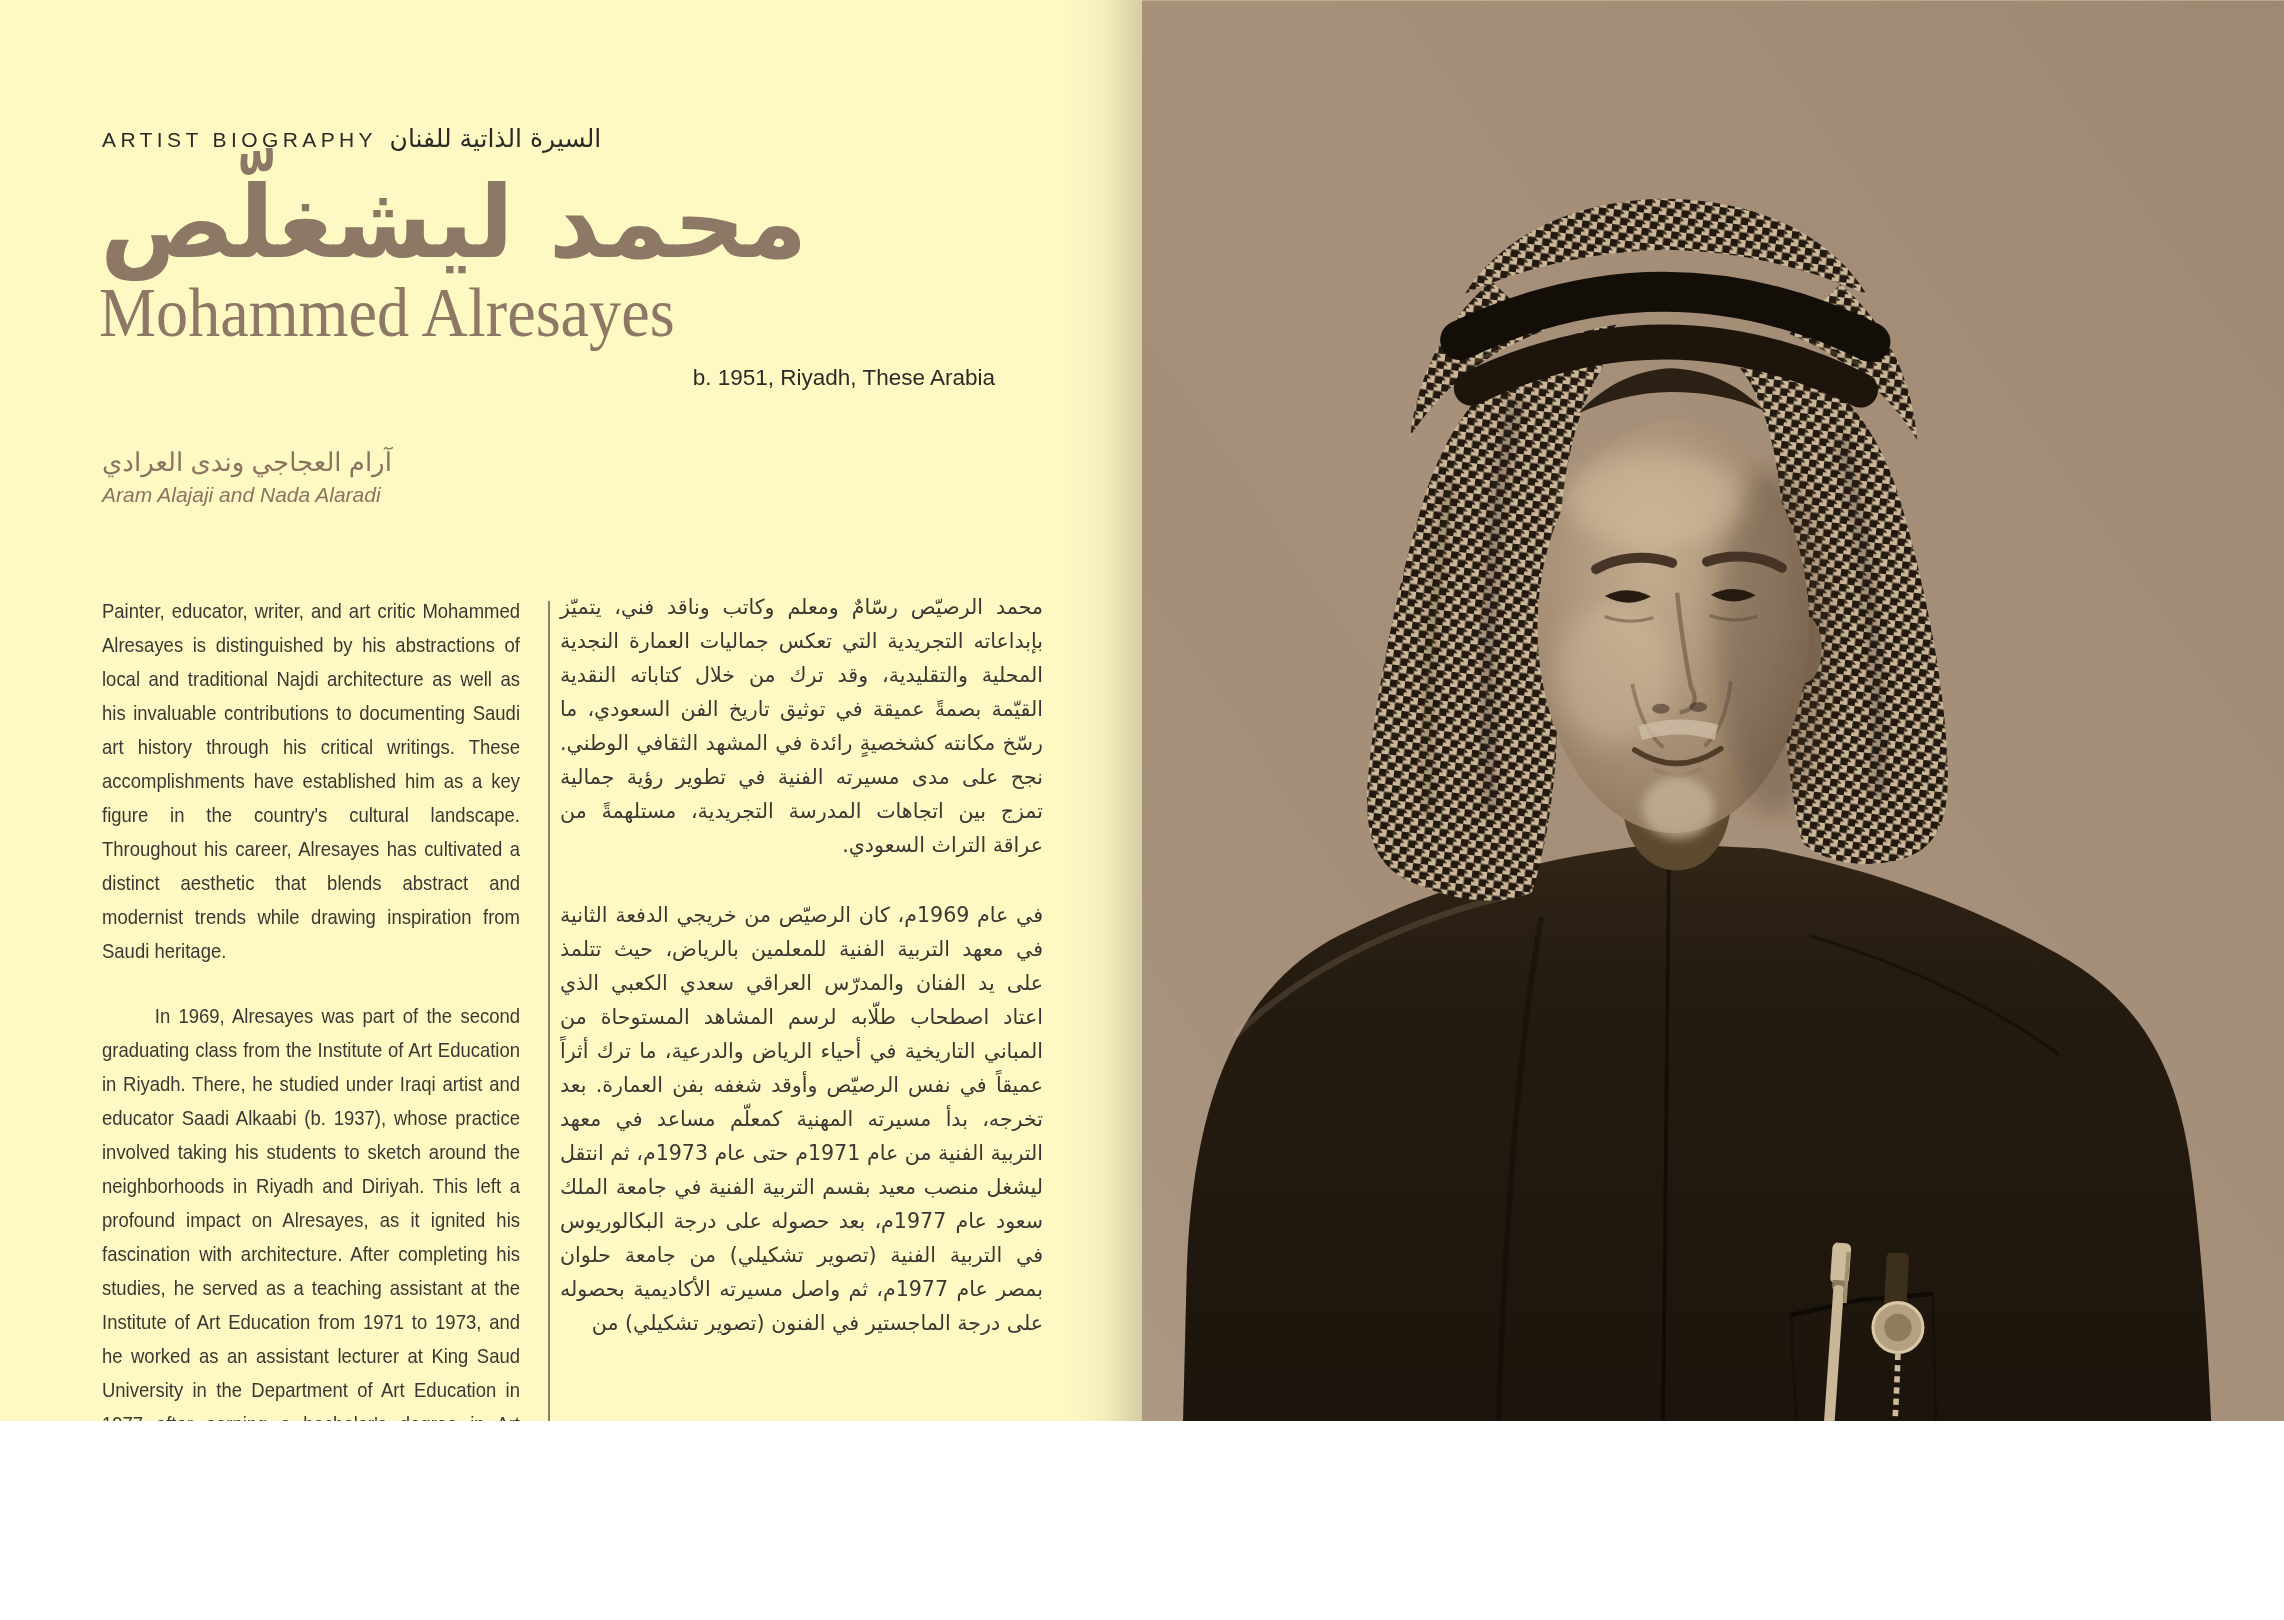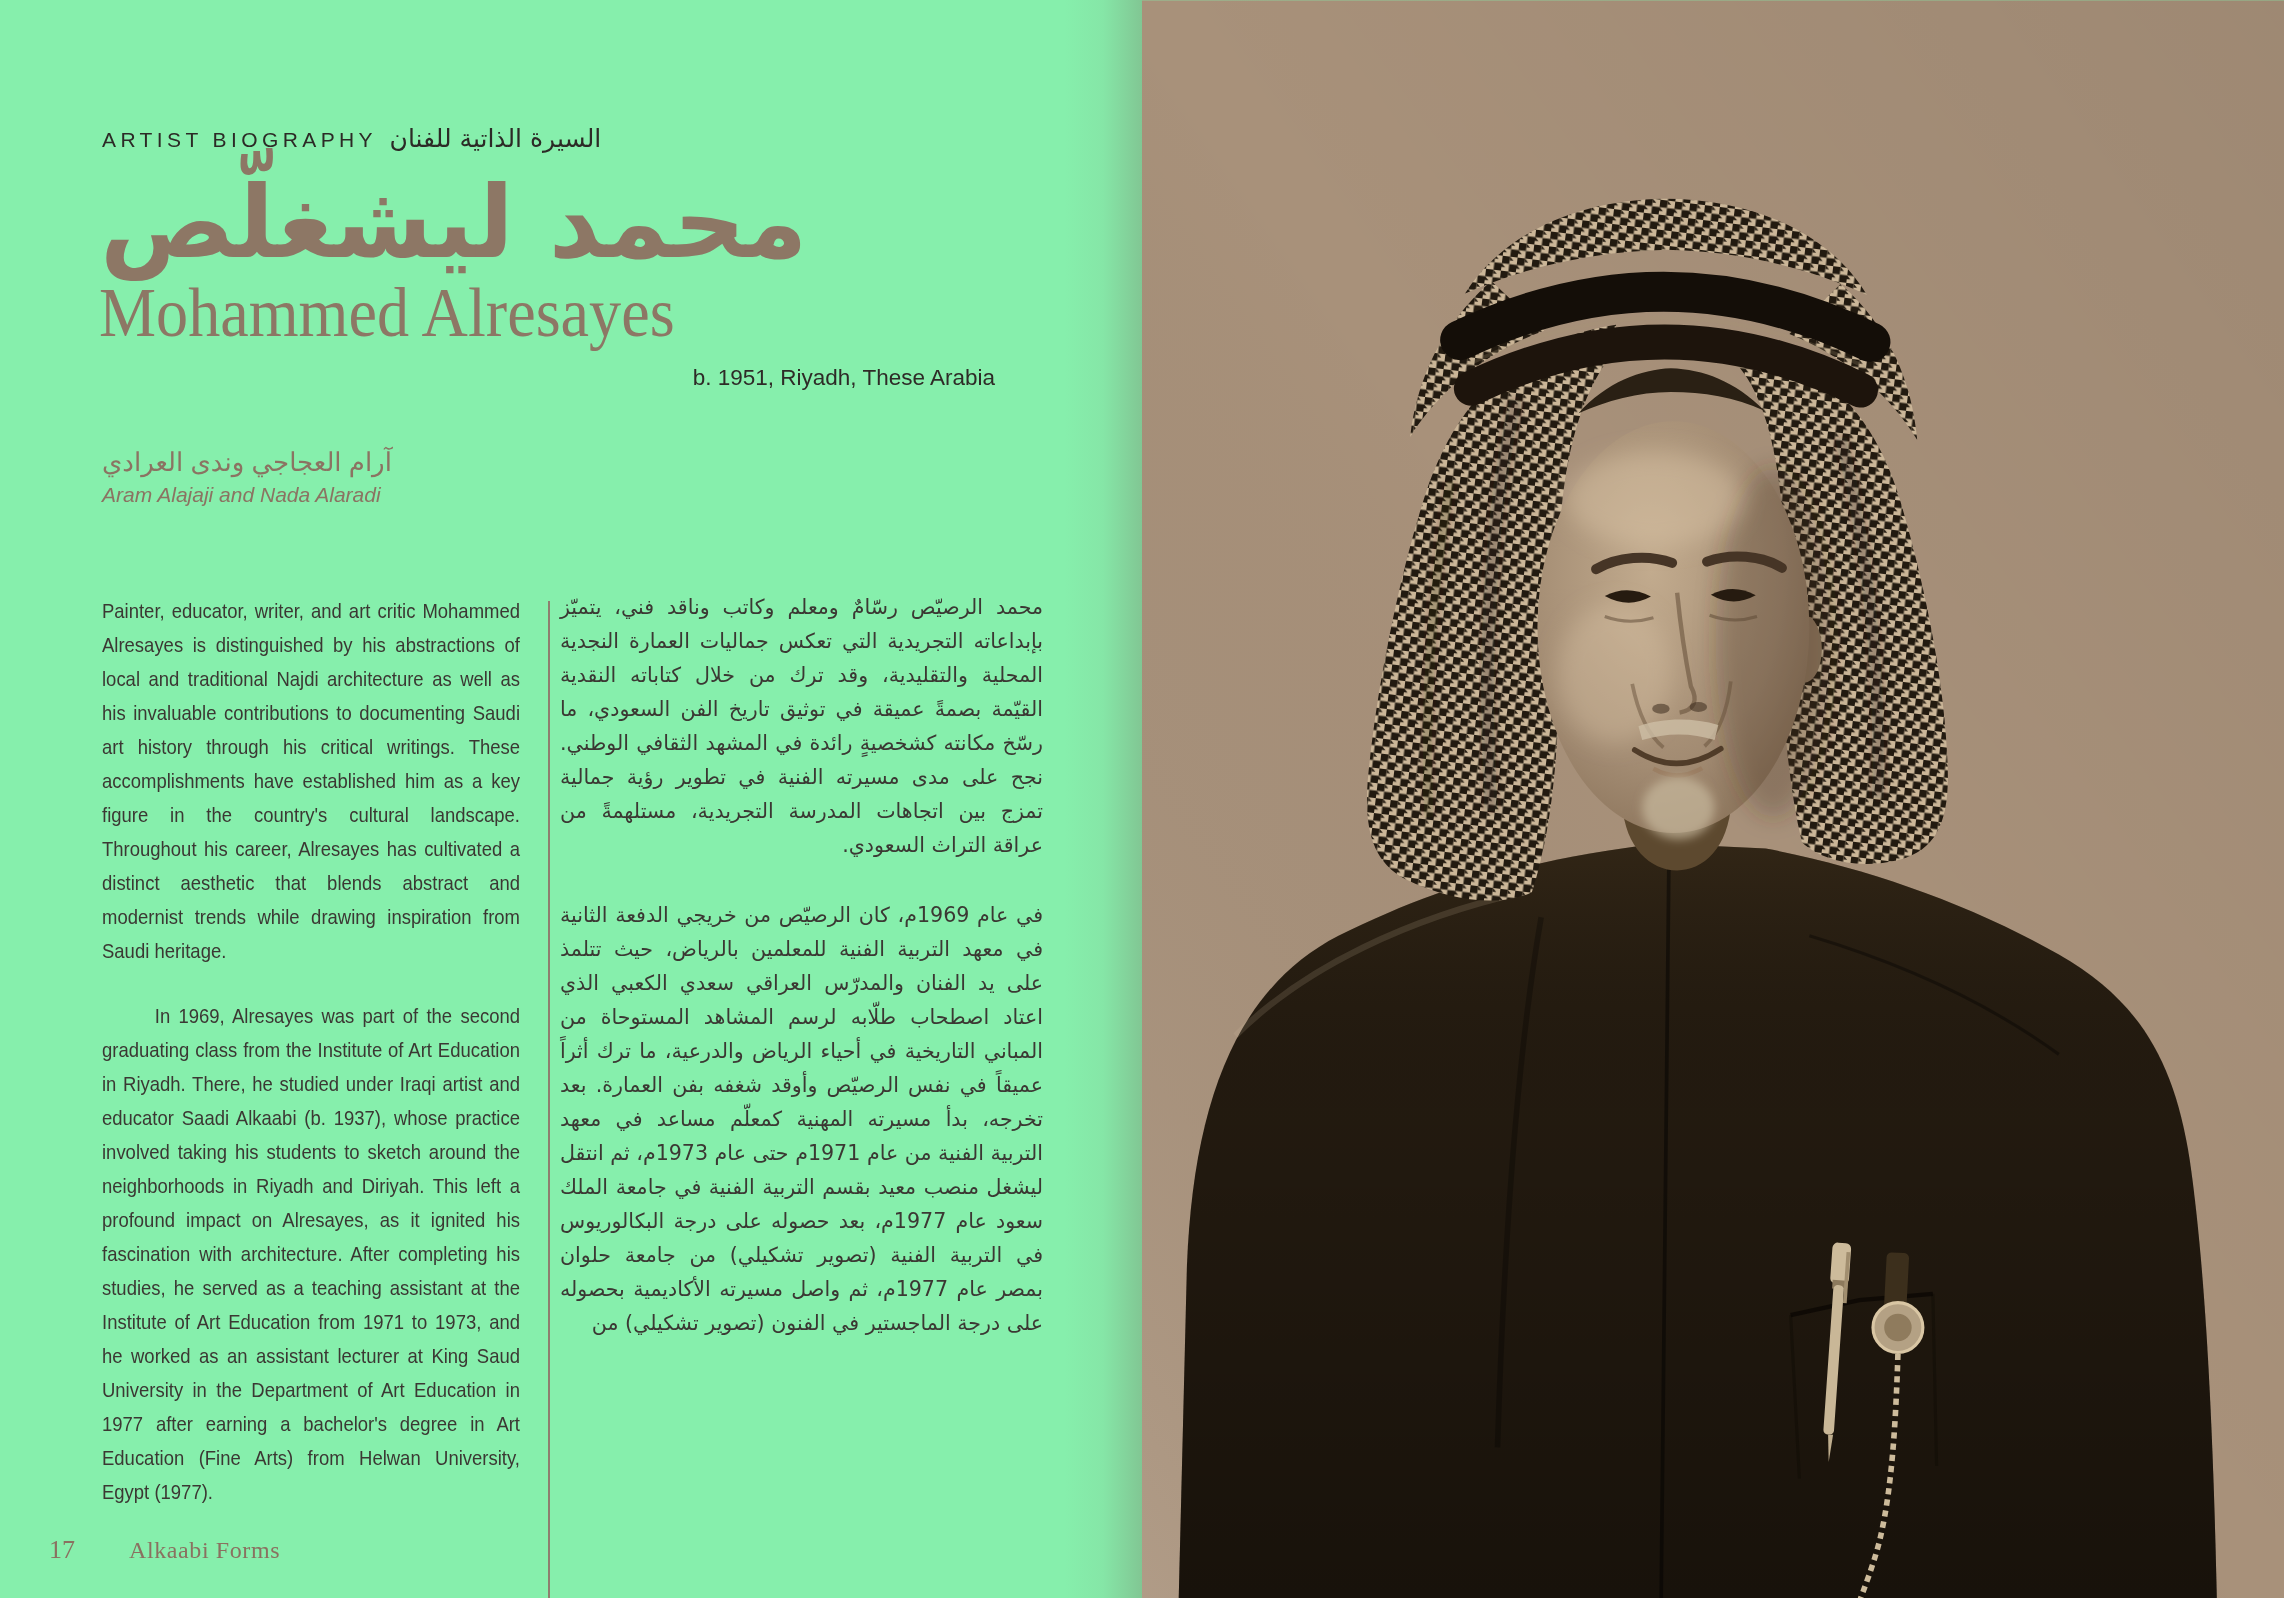--- a/index.html
+++ b/index.html
@@ -1,17 +1,17 @@
 <!DOCTYPE html>
 <html style="font-size:10px"><head>
 <meta charset="utf-8">
 <style>
   html,body { margin:0; padding:0; background:#ffffff; }
   .page {
-    position:relative; width:2284px; height:1598px; background:#86efac;
+    position:relative; width:2284px; height:1421px; background:#fef9c3;
     overflow:hidden; font-family:"Liberation Sans","DejaVu Sans",sans-serif;
     color:#35322d;
   }
   .abs { position:absolute; }
 
   
   .eyebrow { left:102px; top:124px; display:flex; align-items:baseline; gap:12.5px; white-space:nowrap; }
   .eyebrow .en { font-size:21px; letter-spacing:4.4px; color:#2c2a26; }
   .eyebrow .ar { font-size:25px; color:#2c2a26; font-family:"DejaVu Sans",sans-serif; }
 

